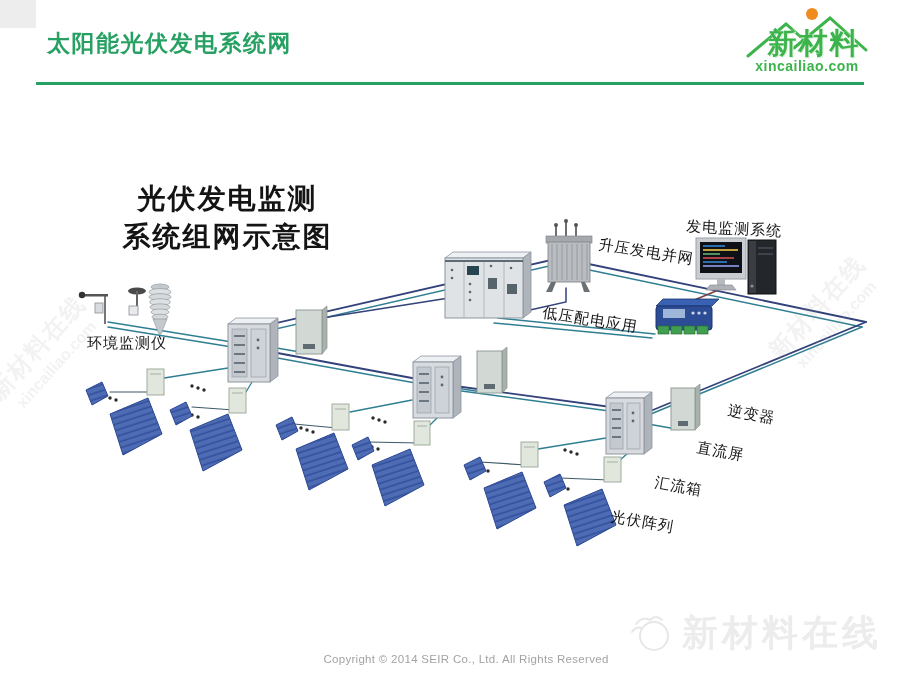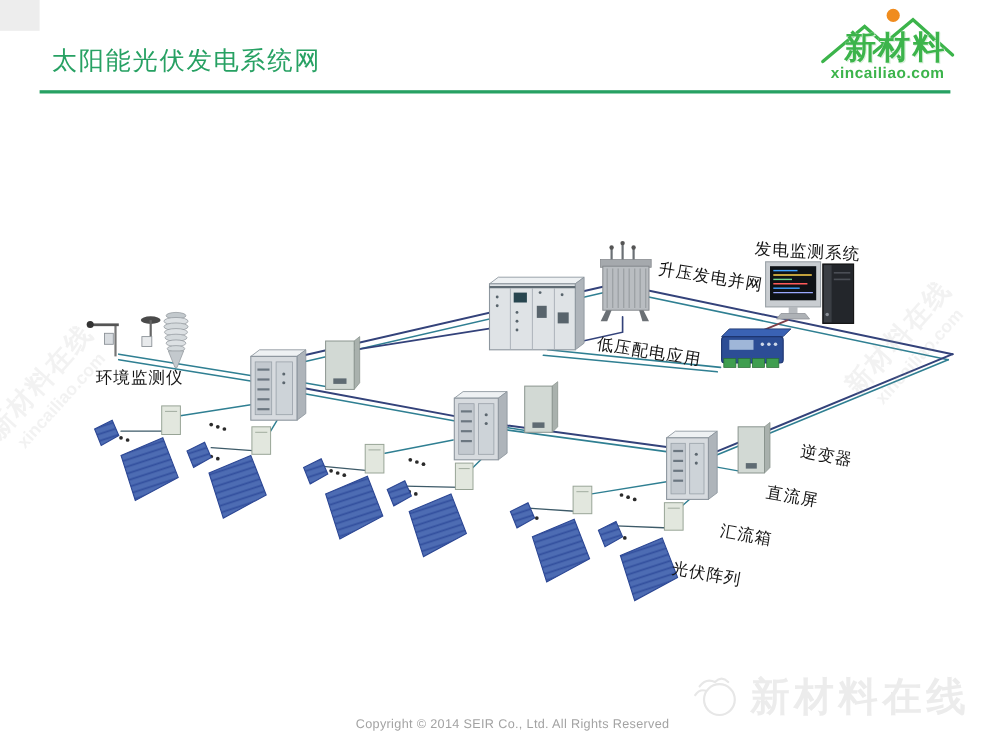--- a/index.html
+++ b/index.html
@@ -3,22 +3,22 @@
 <meta charset="utf-8">
 <style>
   html,body{margin:0;padding:0;}
   body{
     width:900px;height:675px;position:relative;overflow:hidden;
     background:#ffffff;
     font-family:"Liberation Sans","DejaVu Sans",sans-serif;
   }
   .corner-square{position:absolute;left:0;top:0;width:36px;height:28px;background:#ededed;}
   .header-title{
-    position:absolute;left:47px;top:40px;
-    font-size:23px;font-weight:normal;color:#27a163;letter-spacing:1.5px;
+    position:absolute;left:47px;top:28px;
+    font-size:23px;font-weight:bold;color:#27a163;letter-spacing:1.5px;
   }
   .header-rule{position:absolute;left:36px;top:82px;width:828px;height:3px;background:#27a163;}
   .logo{position:absolute;right:28px;top:4px;width:130px;height:78px;}
   .logo svg{position:absolute;left:0;top:0;}
   .logo-name{
     position:absolute;left:16px;top:20px;width:112px;text-align:center;
     font-size:29px;font-weight:bold;color:#3cb44b;letter-spacing:2px;
     text-shadow:0 0 1px #fff,1px 1px 0 #d7efd8;
   }
   .logo-url{
@@ -64,21 +64,22 @@
   <svg width="130" height="78" viewBox="0 0 130 78">
     <path d="M6,52 L44,20 L78,50" fill="none" stroke="#3cb44b" stroke-width="3" stroke-linecap="round"></path>
     <path d="M52,44 L88,14 L124,46" fill="none" stroke="#3cb44b" stroke-width="3" stroke-linecap="round"></path>
     <circle cx="70" cy="10" r="6" fill="#f08c1e"></circle>
   </svg>
   <div class="logo-name">新材料</div>
   <div class="logo-url">xincailiao.com</div>
 </div>
 
 <div class="diagram-title">
-  <br>
+  <span>光伏发电监测</span><br>
+  <span>系统组网示意图</span>
 </div>
 
 <svg class="diagram-svg" width="900" height="675" viewBox="0 0 900 675">
   <defs>
     <pattern id="pv" width="6" height="6" patternUnits="userSpaceOnUse" patternTransform="rotate(-18)">
       <rect width="6" height="6" fill="#4d6cb3"></rect>
       <line x1="0" y1="1.2" x2="6" y2="1.2" stroke="#33509e" stroke-width="1.6"></line>
     </pattern>
   </defs>
 

